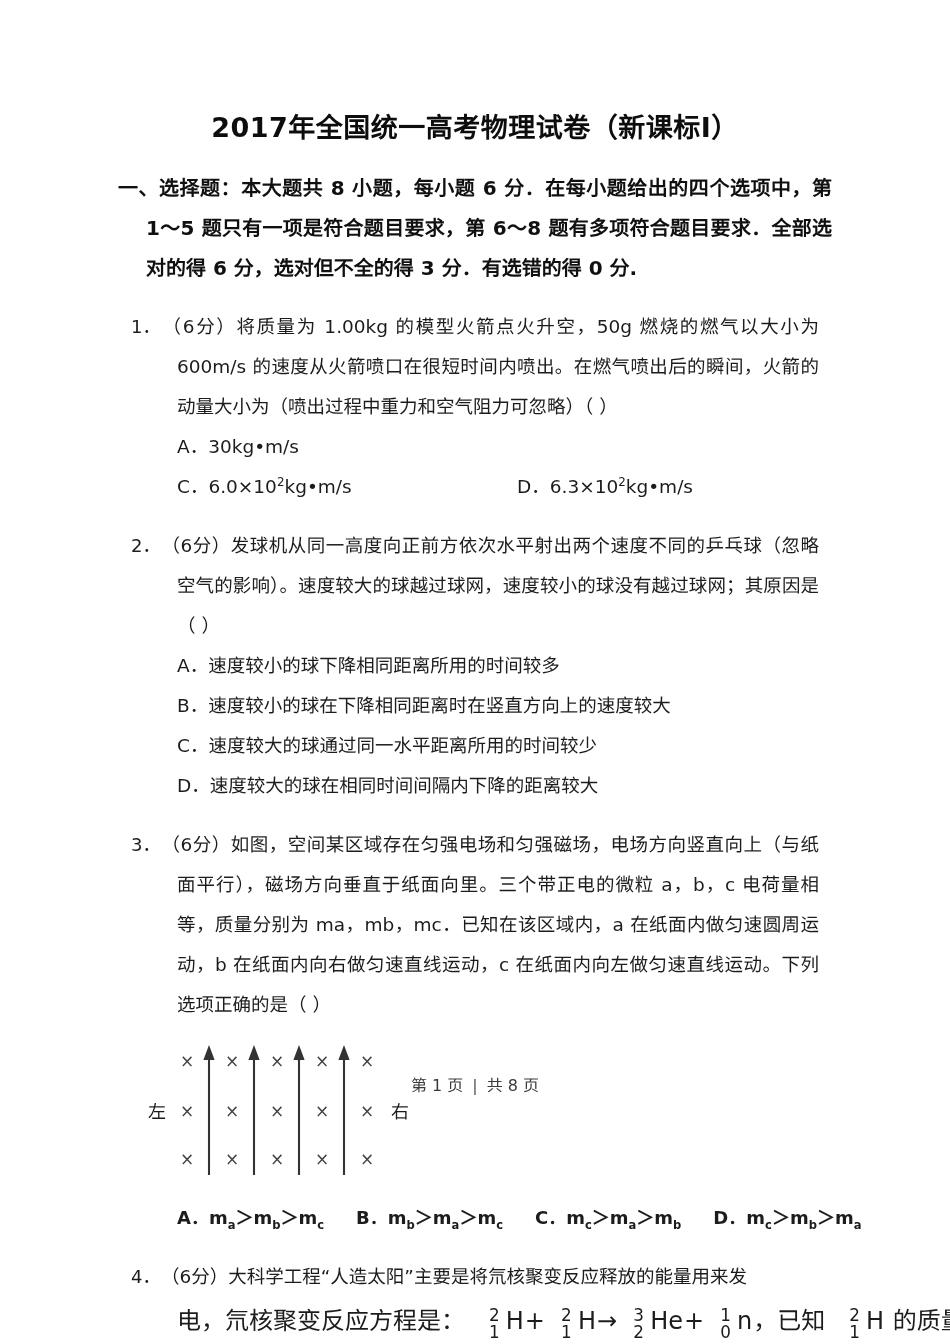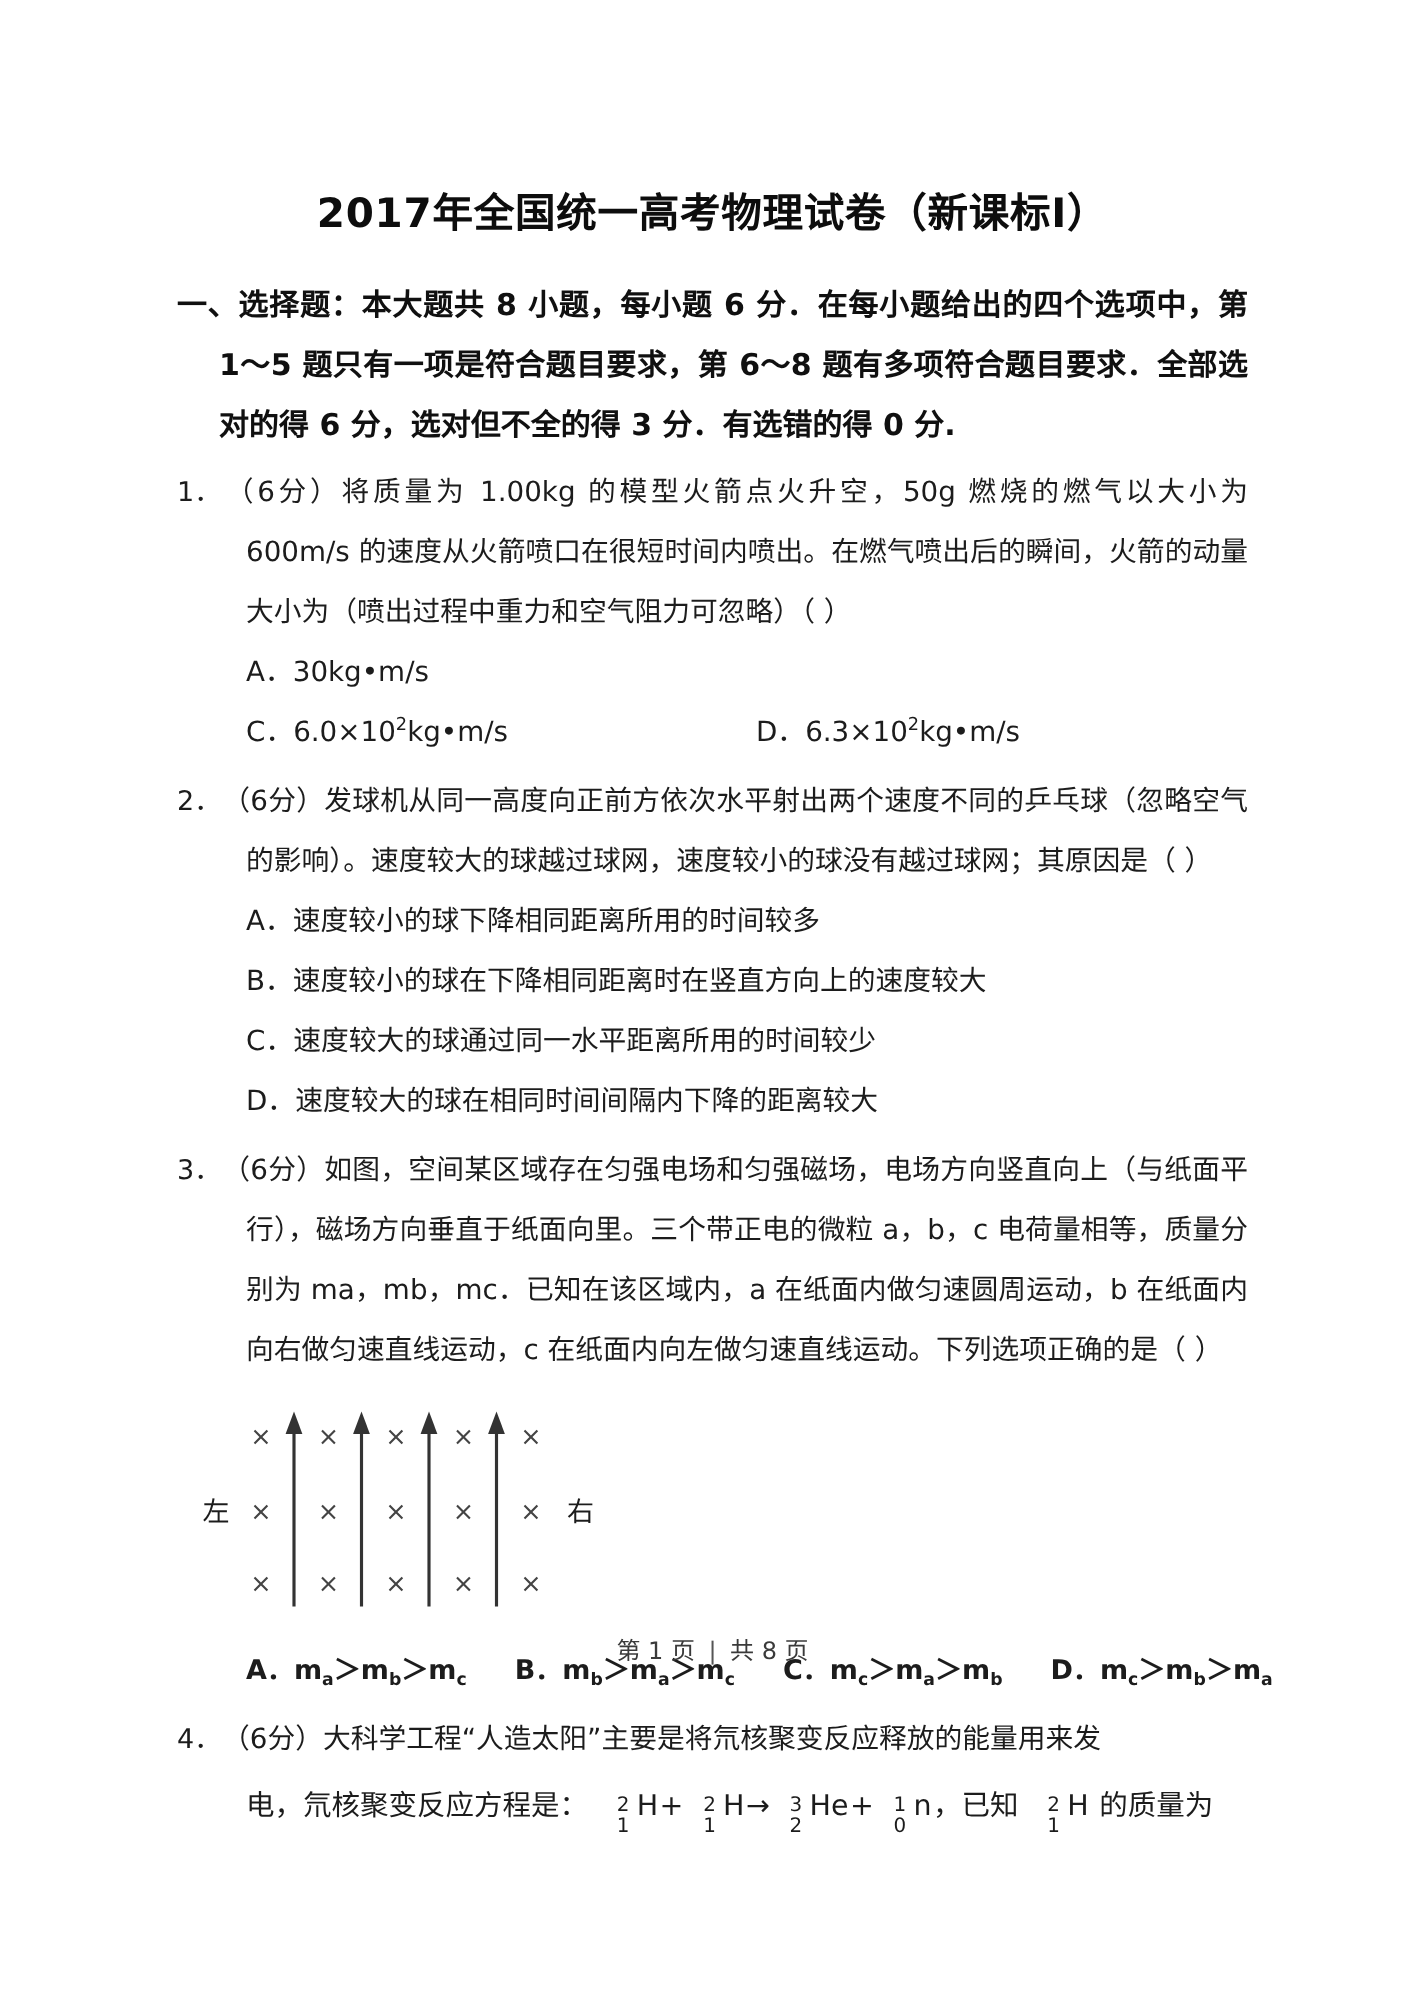--- a/index.html
+++ b/index.html
@@ -13,21 +13,21 @@
     height: 1344px;
     position: relative;
     font-family: "DejaVu Sans", "Liberation Sans", sans-serif;
     color: #1a1a1a;
     overflow: hidden;
   }
 
   .page {
     position: absolute;
     left: 0;
-    top: 15px;
+    top: 0;
     width: 950px;
     height: 1148px;
     box-sizing: border-box;
     padding: 0 118px;
   }
 
   
   .doc-title {
     text-align: center;
     font-size: 27px;
@@ -51,21 +51,21 @@
     text-indent: 0;
     padding-left: 28px;
     text-indent: -28px;
     color: #101010;
   }
 
   
   .question {
     font-size: 18.5px;
     line-height: 40px;
-    margin: 0;
+    margin: 13px;
     padding-top: 6px;
     color: #1c1c1c;
   }
   .q-body {
     padding-left: 46px;
     text-indent: -46px;
     text-align: justify;
     text-justify: inter-ideograph;
   }
   .q-num {
@@ -130,21 +130,21 @@
   .nuc .nuc-z {
     position: absolute;
     left: 0;
     top: 0.18em;
     font-size: 0.70em;
     white-space: nowrap;
   }
 
   .eq-line {
     padding-left: 46px;
-    font-size: 19px;
+    font-size: 24px;
     line-height: 48px;
     white-space: nowrap;
   }
 
   
   .figure {
     padding-left: 8px;
     padding-top: 8px;
     height: 165px;
   }

